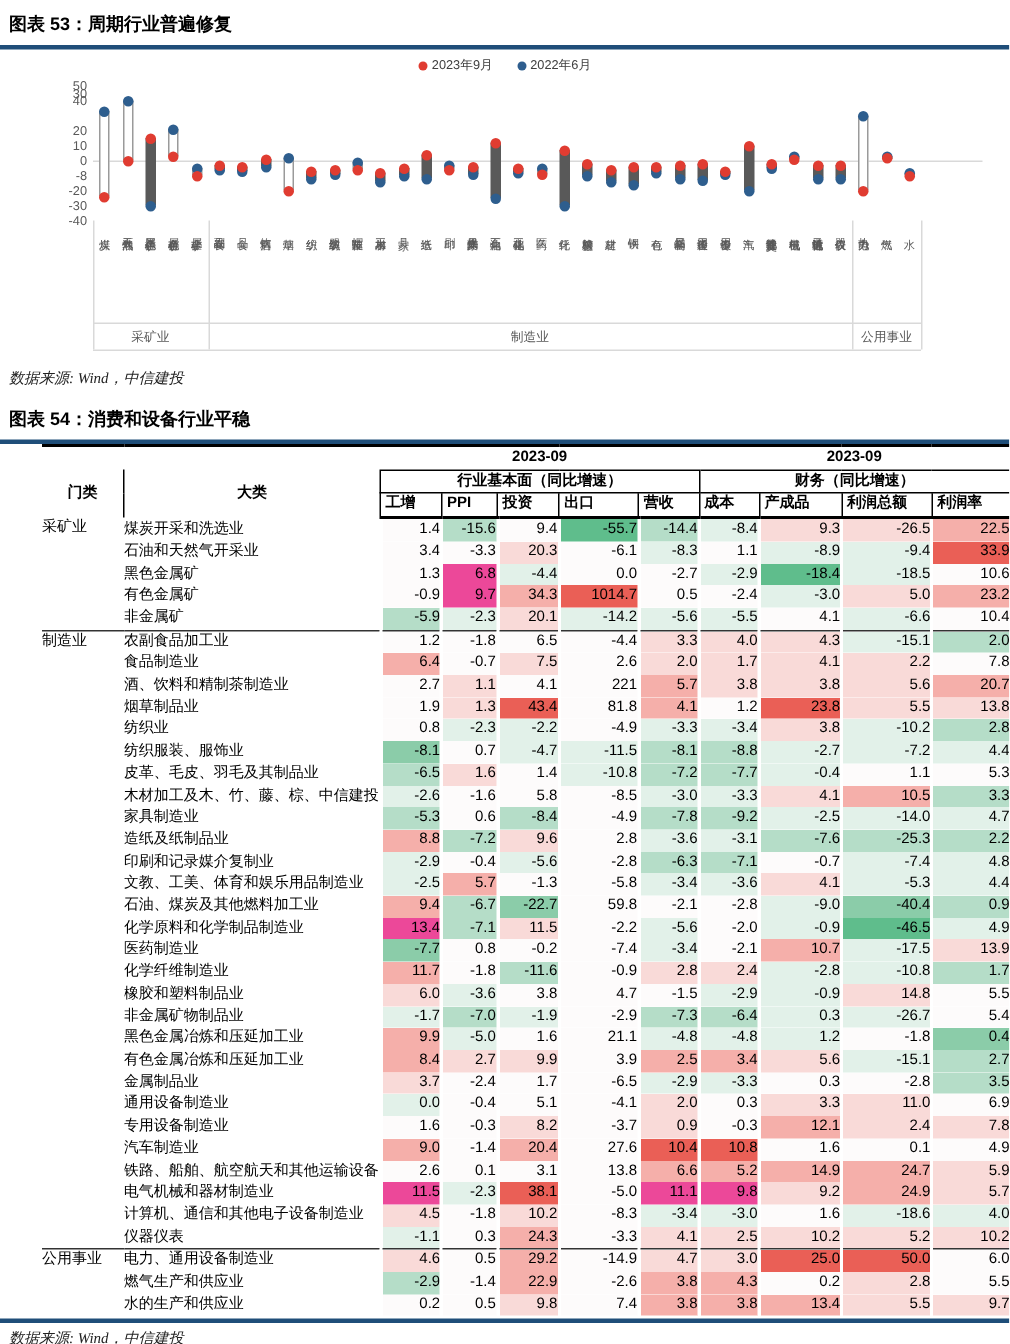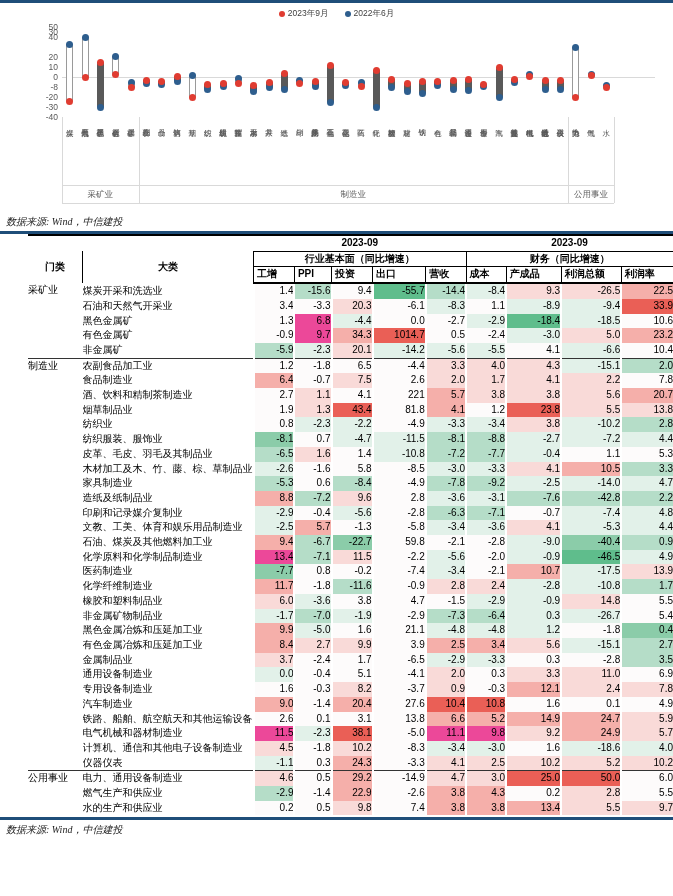--- a/index.html
+++ b/index.html
@@ -46,20 +46,21 @@
   .cW{background:#fdfbfb}.cG1{background:#e2f1e9}.cG2{background:#b5ddc8}
   .cG3{background:#8bcca9}.cG4{background:#5fbd8c}
   .cR1{background:#f9dad8}.cR2{background:#f5afaa}.cR3{background:#ec4899}.cR4{background:#ea5f56}
   .botrule{height:3px;background:#1f4e79;width:673px;margin-top:2px;}
 </style>
 </head>
 <body>
 
 <div class="page">
 
+  <div class="figtitle">图表 53：周期行业普遍修复</div>
   <div class="navyrule"></div>
 
   <div class="chartwrap">
     <div class="legend">
       <div class="item">
         <span class="dot" id="legdot0" style="background: rgb(224, 60, 49);"></span>
         <span>2023年9月</span>
       </div>
       <div class="item">
         <span class="dot" id="legdot1" style="background: rgb(46, 94, 142);"></span>
@@ -229,20 +230,21 @@
         <div class="xlab" style="left:585.5px">燃气</div>
         <div class="rbar down" style="left:602.8px;top:82px;height:2px"></div>
         <div class="pt" style="left:602.8px;top:78.5px;background:#2e5e8e"></div>
         <div class="pt" style="left:602.8px;top:80.5px;background:#e03c31"></div>
         <div class="xlab" style="left:600.8px">水</div>
       </div>
   </div>
 
   <div class="source">数据来源: Wind，中信建投</div>
 
+  <div class="figtitle" style="padding-top:10px;">图表 54：消费和设备行业平稳</div>
   <div class="navyrule"></div>
 
   <table class="tbl" id="datatable">
       <colgroup>
         <col style="width:58px">
         <col style="width:116px">
         <col style="width:45px">
         <col style="width:40px">
         <col style="width:45px">
         <col style="width:58px">
@@ -428,21 +430,21 @@
           <td class="num cW">1.4</td>
           <td class="num cG1">-10.8</td>
           <td class="num cG2">-7.2</td>
           <td class="num cG2">-7.7</td>
           <td class="num cG1">-0.4</td>
           <td class="num cW">1.1</td>
           <td class="num cW">5.3</td>
         </tr>
         <tr>
           <td class="sector"></td>
-          <td class="iname">木材加工及木、竹、藤、棕、草制品业</td>
+          <td class="iname">木材加工及木、竹、藤、棕、中信建投</td>
           <td class="num cG1">-2.6</td>
           <td class="num cW">-1.6</td>
           <td class="num cW">5.8</td>
           <td class="num cW">-8.5</td>
           <td class="num cG1">-3.0</td>
           <td class="num cG1">-3.3</td>
           <td class="num cR1">4.1</td>
           <td class="num cR2">10.5</td>
           <td class="num cG2">3.3</td>
         </tr>
@@ -462,21 +464,21 @@
         <tr>
           <td class="sector"></td>
           <td class="iname">造纸及纸制品业</td>
           <td class="num cR2">8.8</td>
           <td class="num cG2">-7.2</td>
           <td class="num cR1">9.6</td>
           <td class="num cW">2.8</td>
           <td class="num cG1">-3.6</td>
           <td class="num cG1">-3.1</td>
           <td class="num cG2">-7.6</td>
-          <td class="num cG2">-42.8</td>
+          <td class="num cG2">-25.3</td>
           <td class="num cG2">2.2</td>
         </tr>
         <tr>
           <td class="sector"></td>
           <td class="iname">印刷和记录媒介复制业</td>
           <td class="num cG1">-2.9</td>
           <td class="num cW">-0.4</td>
           <td class="num cG1">-5.6</td>
           <td class="num cW">-2.8</td>
           <td class="num cG2">-6.3</td>

